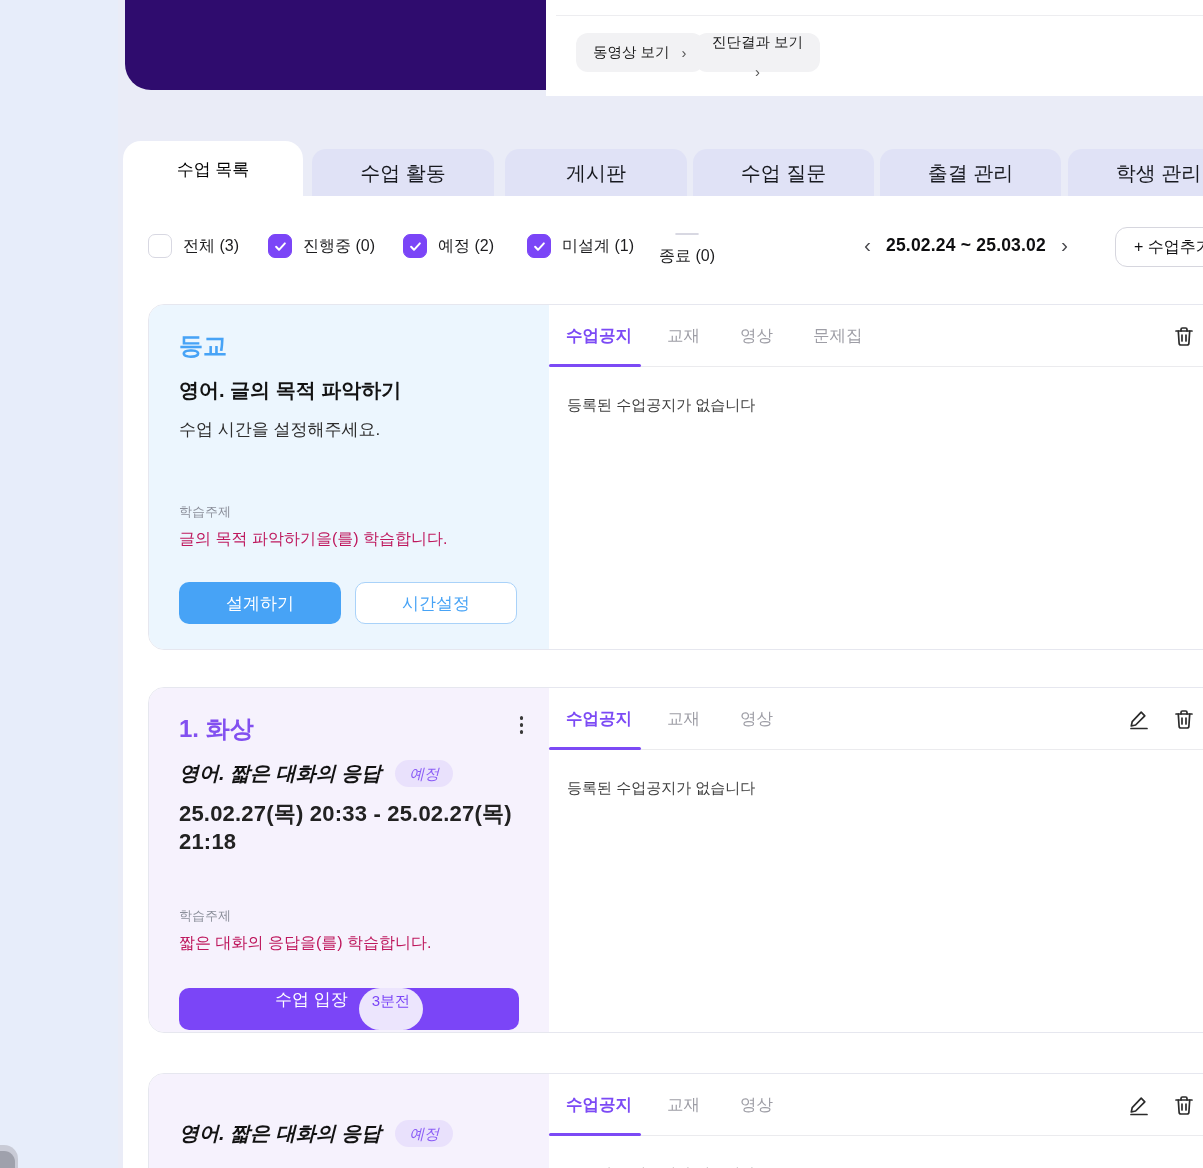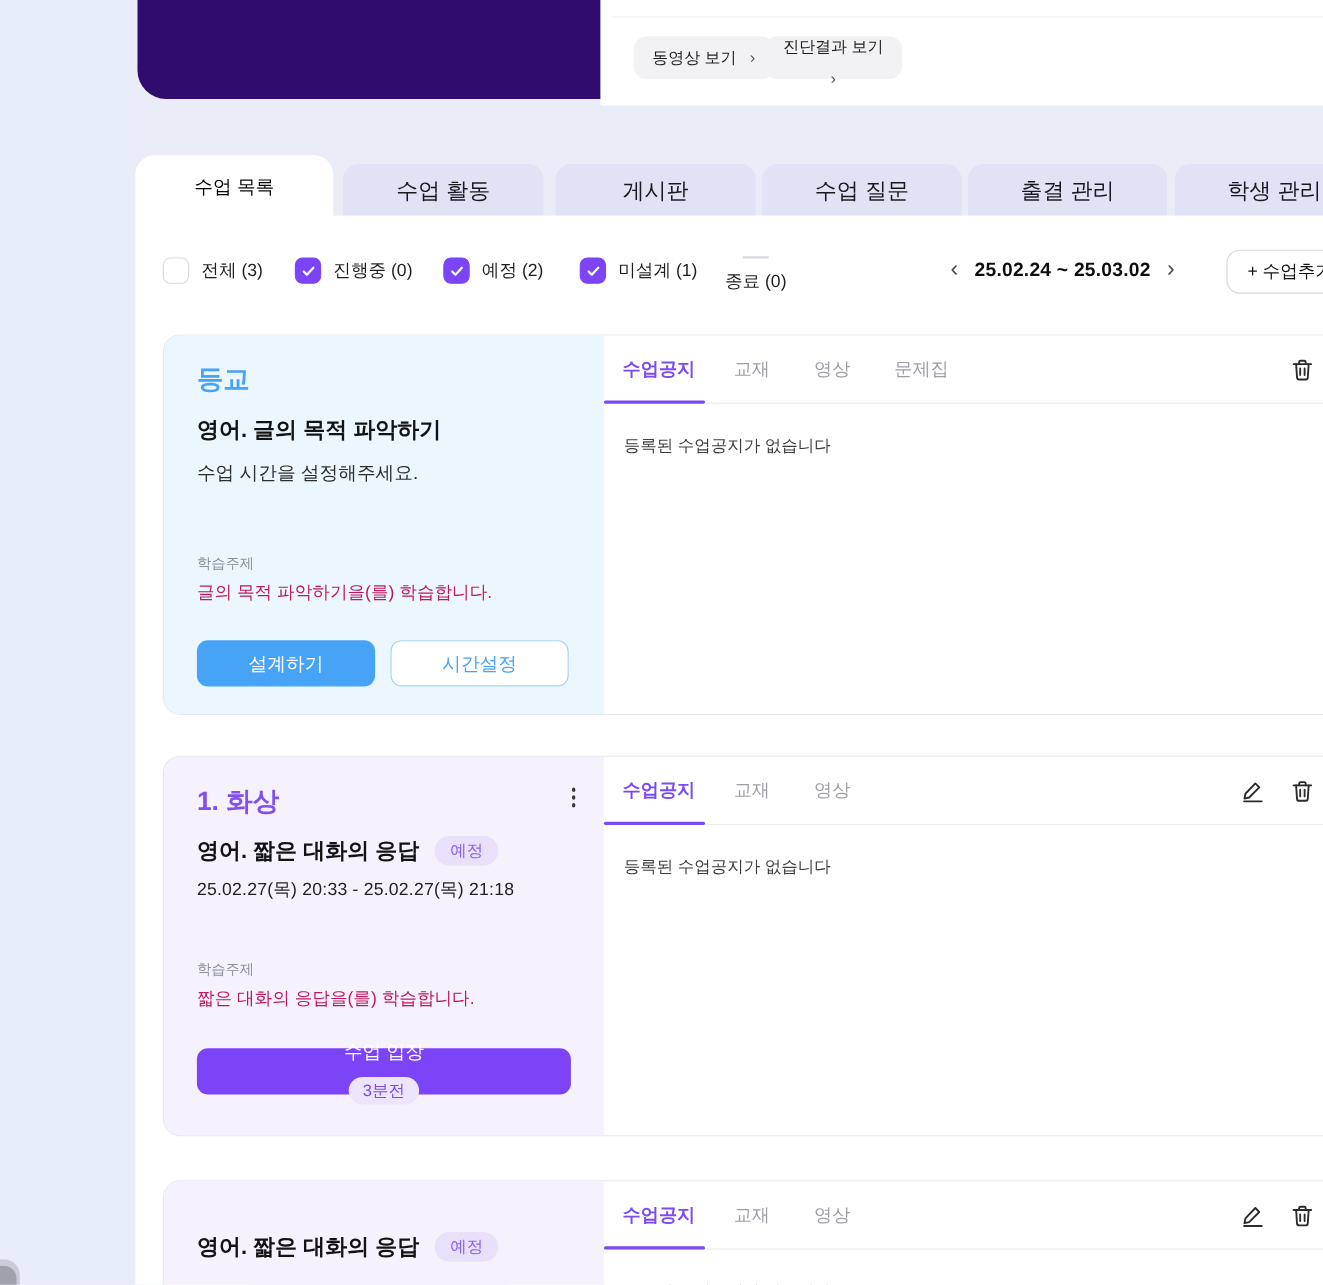--- a/index.html
+++ b/index.html
@@ -60,36 +60,36 @@
   .card { position:absolute; left:25px; width:1100px; height:346px; background:#fff;
     border:1px solid #e6e7ef; border-radius:16px; display:flex; overflow:hidden; }
   .card-1 { top:108px; } .card-2 { top:491px; } .card-3 { top:877px; }
   .card-left { width:400px; flex:0 0 400px; padding:26px 30px; position:relative; }
   .bg-blue { background:#ecf6fe; }
   .bg-purple { background:#f6f2fd; }
   .type-label { font-size:24px; font-weight:bold; line-height:1.25; }
   .type-blue { color:#47a3f6; }
   .type-purple { color:#8250f0; }
   .card-title { font-size:20px; font-weight:bold; color:#131313; margin-top:16px; }
-  .title-row { display:flex; align-items:center; gap:14px; margin-top:16px; }
+  .title-row { display:flex; align-items:center; gap:14px; margin-top:16px;font-style:italic; }
   .title-row .card-title { margin-top:0; }
   .badge { background:#e9e1fc; color:#8a5cf6; font-size:15px; padding:6px 14px;
     border-radius:999px; line-height:1; }
   .card-sub { font-size:17px; color:#2e2e2e; margin-top:14px; }
-  .card-time { font-size:16px; color:#222; margin-top:12px; letter-spacing:.2px; }
+  .card-time { font-size:22px; color:#222; margin-top:12px; letter-spacing:.2px;font-weight:bold; }
   .topic-label { font-size:13px; color:#8b8f9a; margin-top:62px; }
   .topic-text { font-size:16px; color:#be185d; margin-top:8px; }
   .btn-row { display:flex; gap:14px; margin-top:32px; }
   .btn-primary { width:162px; height:42px; background:#47a3f6; color:#fff; border:none;
     border-radius:10px; font-family:inherit; font-size:17px; cursor:pointer; }
   .btn-outline { width:162px; height:42px; background:#fff; color:#47a3f6;
     border:1px solid #a9d2f9; border-radius:10px; font-family:inherit; font-size:17px; cursor:pointer; }
   .enter-btn { margin-top:34px; width:100%; height:42px; background:#7b45f7; color:#fff;
     border:none; border-radius:10px; font-family:inherit; font-size:17px; cursor:pointer;
-    display:flex; align-items:center; justify-content:center; gap:11px;flex-direction:column; }
+    display:flex; justify-content:center; gap:11px; }
   .enter-pill { background:#ece5fd; color:#7b45f7; font-size:15px; padding:5px 13px;
     border-radius:999px; line-height:1; }
   .kebab { position:absolute; right:22px; top:24px; display:flex; flex-direction:column;
     gap:3.5px; padding:4px; cursor:pointer; }
   .kebab i { width:3.5px; height:3.5px; border-radius:50%; background:#3a3a3a; display:block; }
 
   
   .card-right { flex:1; position:relative; background:#fff; }
   .tabs-row { height:62px; border-bottom:1px solid #ebebee; display:flex; align-items:center; }
   .crtab { height:100%; display:flex; align-items:center; padding:0 14px;

